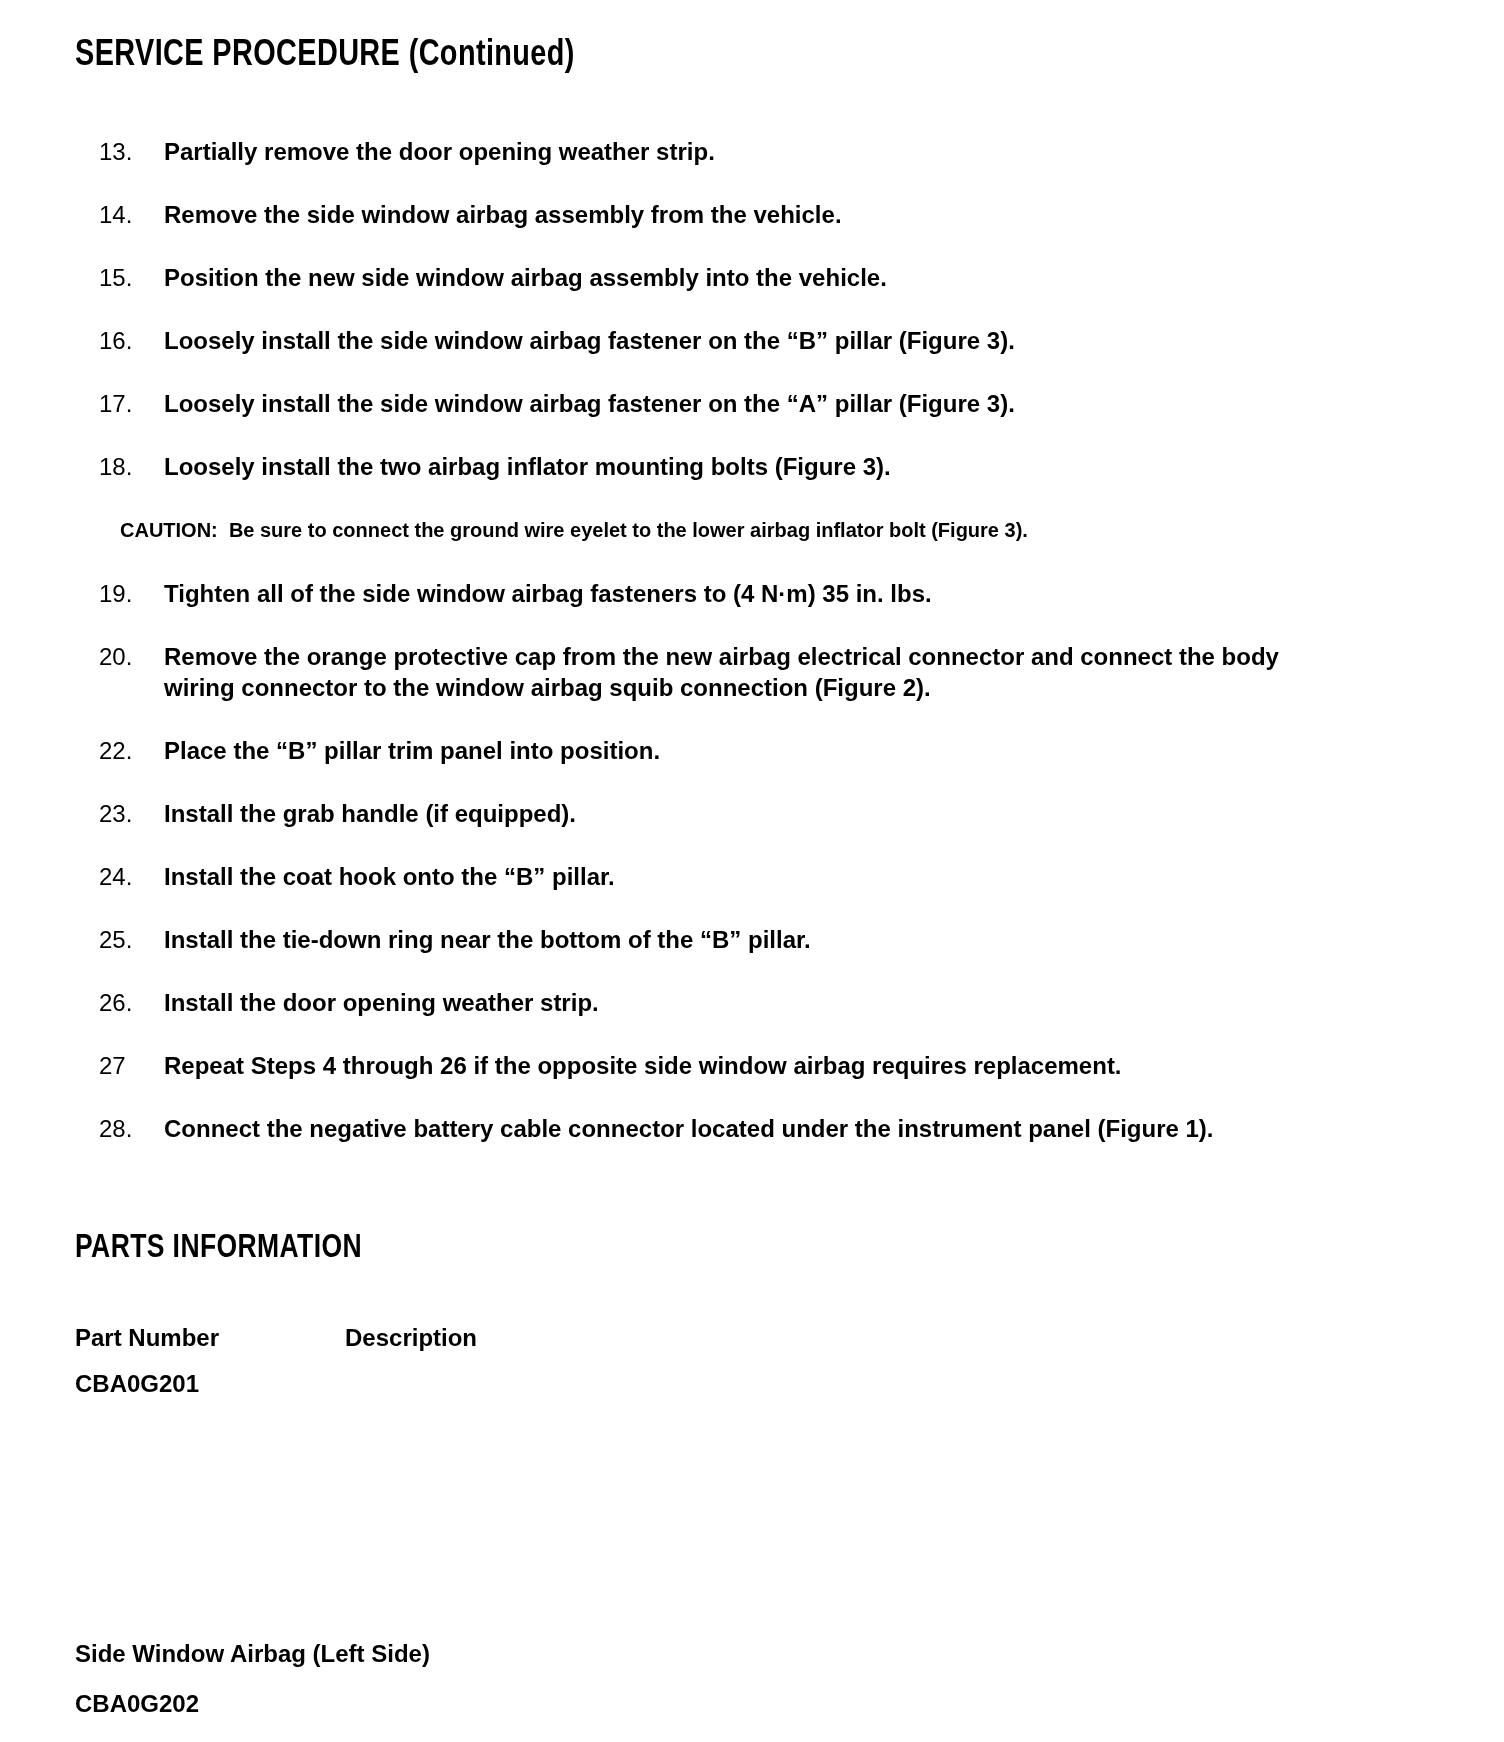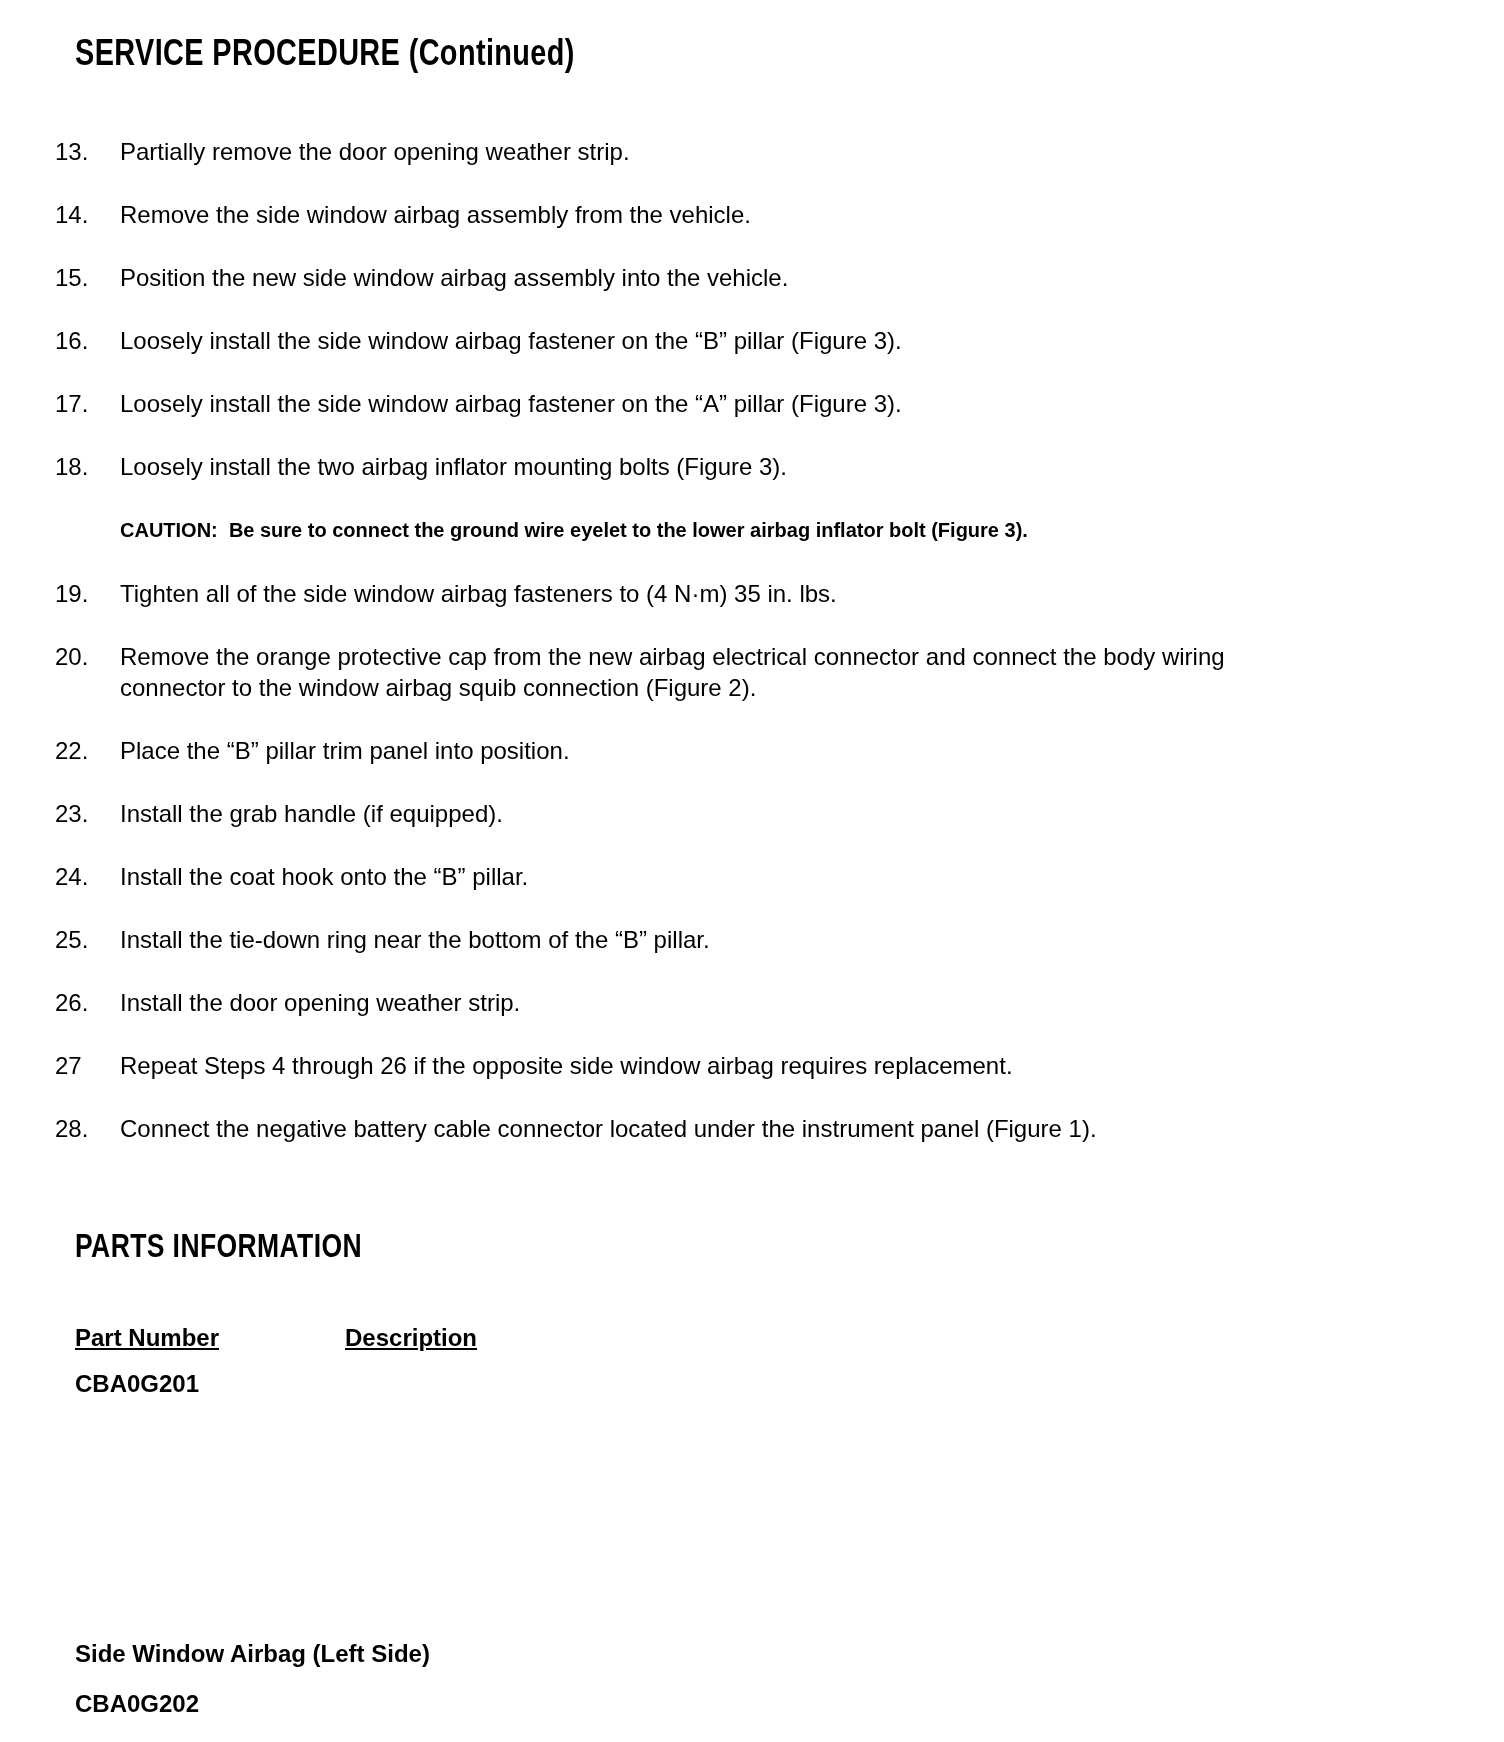--- a/index.html
+++ b/index.html
@@ -36,23 +36,25 @@
   }
   .step {
     display: flex;
     margin-bottom: 32px;
     font-size: 24px;
     line-height: 31px;
   }
   .step-num {
     flex: 0 0 65px;
     width: 65px;
+    margin-left: 44px;
   }
   .step-text {
     flex: 1;
+    font-weight: bold;
   }
   .caution {
     margin: 0 0 32px 65px;
     font-weight: bold;
     font-size: 20px;
     line-height: 32px;
     white-space: pre-wrap;
   }
   .parts-section {
     margin-top: 82px;
@@ -79,21 +81,20 @@
     margin-bottom: 0;
   }
   .col-part {
     flex: 0 0 270px;
     width: 270px;
   }
   .col-desc {
     flex: 1;
   }
   .underline {
-    text-decoration: underline;
     margin-top: 32px;
   }
 </style>
 </head>
 <body>
 
 <div class="page">
 
   <div class="title-wrap">
     <h1 class="condensed-heading" style="margin:0;">SERVICE PROCEDURE (Continued)</h1>

